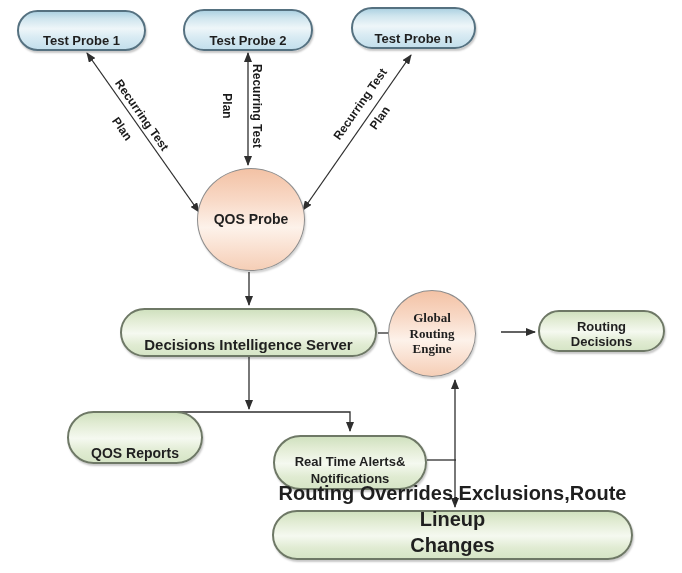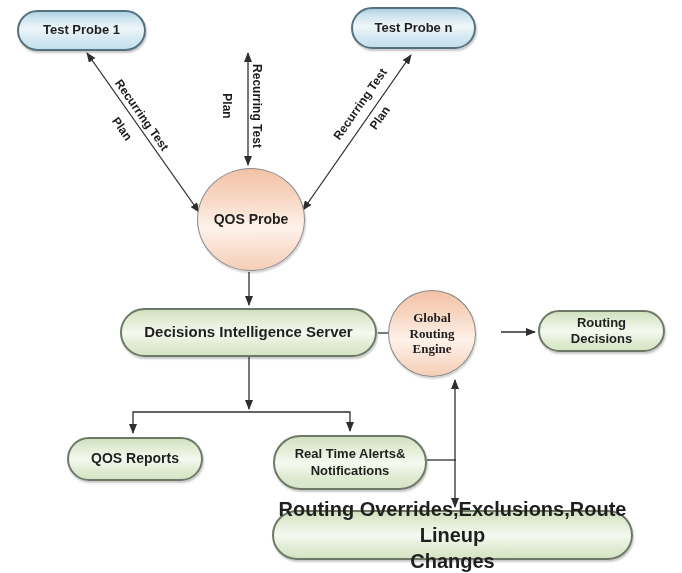--- a/index.html
+++ b/index.html
@@ -18,21 +18,21 @@
     display: flex;
     align-items: center;
     justify-content: center;
     box-sizing: border-box;
     text-align: center;
     color: #1f1f1f;
     font-weight: 700;
   }
   .lbl { white-space: pre-line; line-height: 1.25; }
 
-  .pill    { border-radius: 999px; box-shadow: 1px 2px 2px rgba(0,0,0,0.22); }
+  .pill    { border-radius: 999px; box-shadow: 1px 2px 2px rgba(0,0,0,0.22); align-items: flex-end; }
   .ellipse { border-radius: 50%;   box-shadow: 1px 2px 2px rgba(0,0,0,0.18); }
 
   .blue {
     background: linear-gradient(180deg, #aed2e2 0%, #cfe5ee 18%, #eef6f9 45%, #d9ebf3 68%, #c3dfec 100%);
     border: 2px solid #557180;
   }
   .green {
     background: linear-gradient(180deg, #d0e1bf 0%, #e2ecd4 22%, #f5f9f0 52%, #e0ebd2 78%, #d6e5c6 100%);
     border: 2px solid #6e7866;
   }
@@ -98,20 +98,23 @@
       <g>
         <line x1="427" y1="460" x2="456" y2="460"></line>
       </g>
     </g>
   </svg>
 
   <div class="node pill blue" style="left:17px; top:10px; width:129px; height:41px; font-size:13px;">
     <div class="lbl">Test Probe 1</div>
   </div>
 
+  <div class="node pill blue" style="left:183px; top:9px; width:130px; height:42px; font-size:13px;">
+    <div class="lbl">Test Probe 2</div>
+  </div>
 
   <div class="node pill blue" style="left:351px; top:7px; width:125px; height:42px; font-size:13px;">
     <div class="lbl">Test Probe n</div>
   </div>
 
   <div class="node ellipse peach" style="left:197px; top:168px; width:108px; height:103px; font-size:14px;">
     <div class="lbl">QOS Probe</div>
   </div>
 
   <div class="node pill green" style="left:120px; top:308px; width:257px; height:49px; font-size:15px;">
@@ -122,21 +125,21 @@
     <div class="lbl" style="line-height:1.2;">Global
 Routing
 Engine</div>
   </div>
 
   <div class="node pill green" style="left:538px; top:310px; width:127px; height:42px; font-size:13px;">
     <div class="lbl" style="line-height:1.2;">Routing
 Decisions</div>
   </div>
 
-  <div class="node pill green" style="left:67px; top:437px; width:136px; height:44px; font-size:14px;">
+  <div class="node pill green" style="left:67px; top:411px; width:136px; height:53px; font-size:14px;">
     <div class="lbl">QOS Reports</div>
   </div>
 
   <div class="node pill green" style="left:273px; top:435px; width:154px; height:55px; font-size:13px;">
     <div class="lbl" style="line-height:1.3;">Real Time Alerts&amp;
 Notifications</div>
   </div>
 
   <div class="node pill green" style="left:272px; top:510px; width:361px; height:50px; font-size:20px;">
     <div class="lbl" style="line-height:1.3;">Routing Overrides,Exclusions,Route Lineup

